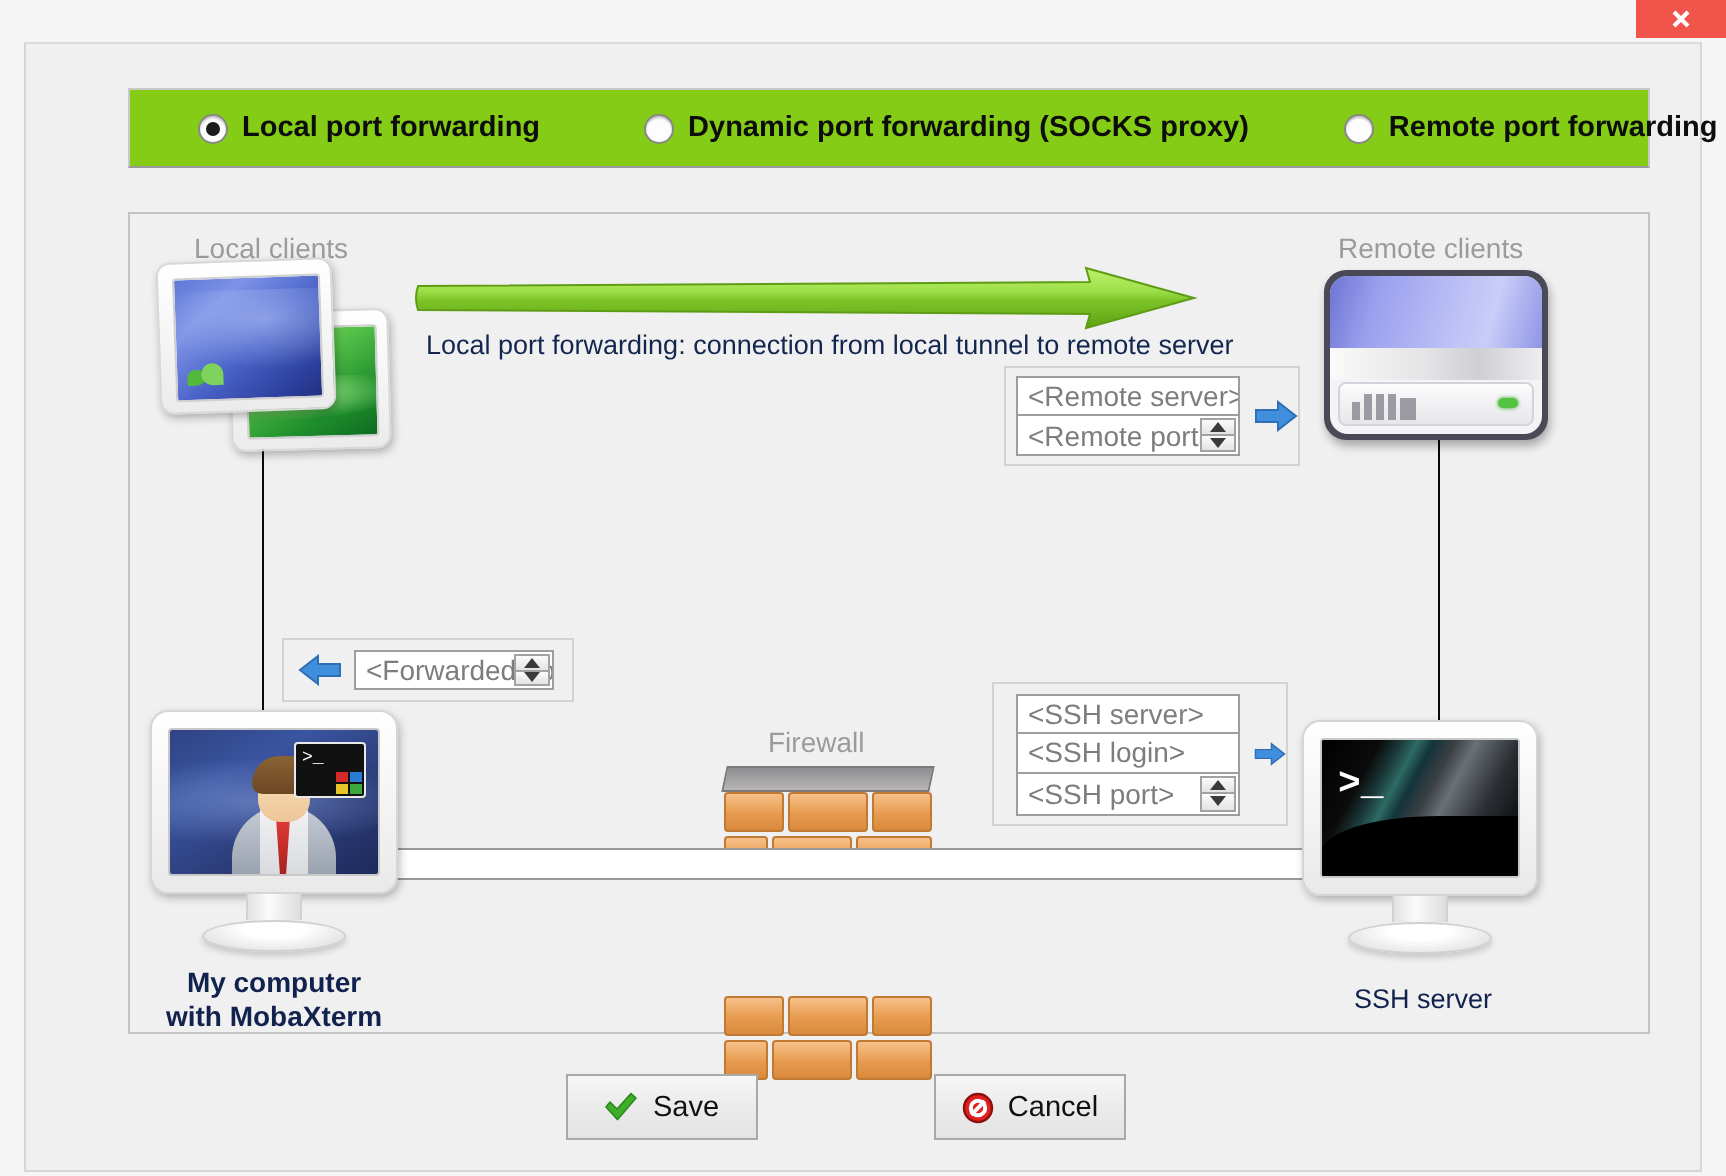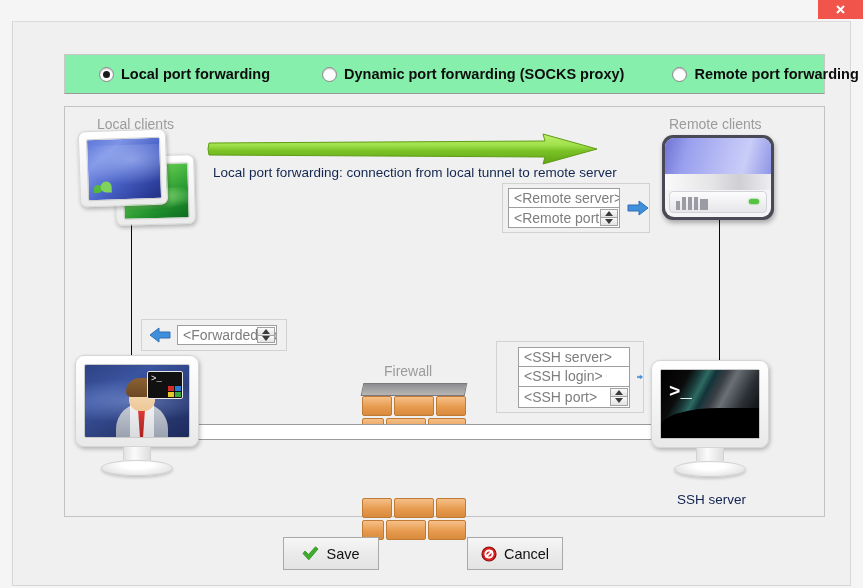--- a/index.html
+++ b/index.html
@@ -42,23 +42,23 @@
     width: 839px; height: 565px;
     background: #f0f0f0;
     border: 1px solid #d6d6d6;
     border-top-color: #dcdcdc;
     box-sizing: border-box;
   }
 
   
   .radio-group {
     position: absolute;
-    left: 51px; top: 32px;
+    left: 51px; top: 22px;
     width: 761px; height: 40px;
-    background: #86efac;
+    background: #84cc16;
     border: 1px solid #c8c8c8;
     border-bottom-color: #9a9a9a;
     box-sizing: border-box;
     display: flex;
   }
   .radio-item {
     display: flex; align-items: center;
     cursor: pointer;
     font-weight: bold;
     font-size: 14.5px;
@@ -447,21 +447,21 @@
                 <span class="tri up"></span>
               </button>
             <button>
                 <span class="tri dn"></span>
               </button>
           </span>
         </div>
       </div>
 
       <div class="fieldbox" style="left:431px; top:234px; width:148px; height:72px;">
-        <div class="fields-col" style="margin-left:21px;">
+        <div class="fields-col" style="margin-left:11px;">
           <div class="tfield" style="width:112px;height:20px;">
             <input type="text" value="" placeholder="&lt;SSH server&gt;" style="">
           </div>
           <div class="tfield" style="width:112px;height:20px;border-top:none;">
             <input type="text" value="" placeholder="&lt;SSH login&gt;" style="">
           </div>
           <div class="tfield" style="width:112px;height:21px;border-top:none;">
             <input type="text" value="" placeholder="&lt;SSH port&gt;" style="">
             <span class="spin">
               <button>
@@ -529,20 +529,24 @@
                 <div style="position:absolute;right:0;top:0;width:6px;height:5px;background:#2a7ad6;"></div>
                 <div style="position:absolute;left:0;bottom:0;width:6px;height:5px;background:#e8c62a;"></div>
                 <div style="position:absolute;right:0;bottom:0;width:6px;height:5px;background:#3aa83a;"></div>
               </div>
             </div>
           </div>
         </div>
         <div class="mon-neck"></div>
         <div class="mon-base"></div>
       </div>
+      <div class="cap-bold" style="left:10px; top:376px; width:124px;">
+        <div>My computer</div>
+        <div>with MobaXterm</div>
+      </div>
 
       <div class="monitor" style="left:586px; top:253px; width:118px;">
         <div class="mon-frame" style="width:118px; height:88px;">
           <div class="mon-screen" style="background:#000;">
             <div style="position:absolute;inset:0;background:
                  linear-gradient(118deg,
                    #000 0%, #0b0b0b 22%, #1b3a3a 30%, #2e6b63 36%, #13343a 42%,
                    #3a3f44 50%, #6b7076 58%, #4a4f55 66%, #2b2f34 74%, #141719 86%, #0a0b0c 100%);"></div>
             <div style="position:absolute;left:0;bottom:0;width:100%;height:44%;background:#000;border-radius:60% 0 0 0;"></div>
             <div style="position:absolute;left:8px;top:13px;color:#fff;font-size:19px;font-weight:bold;font-family:'Liberation Mono',monospace;line-height:19px;">&gt;_</div>

